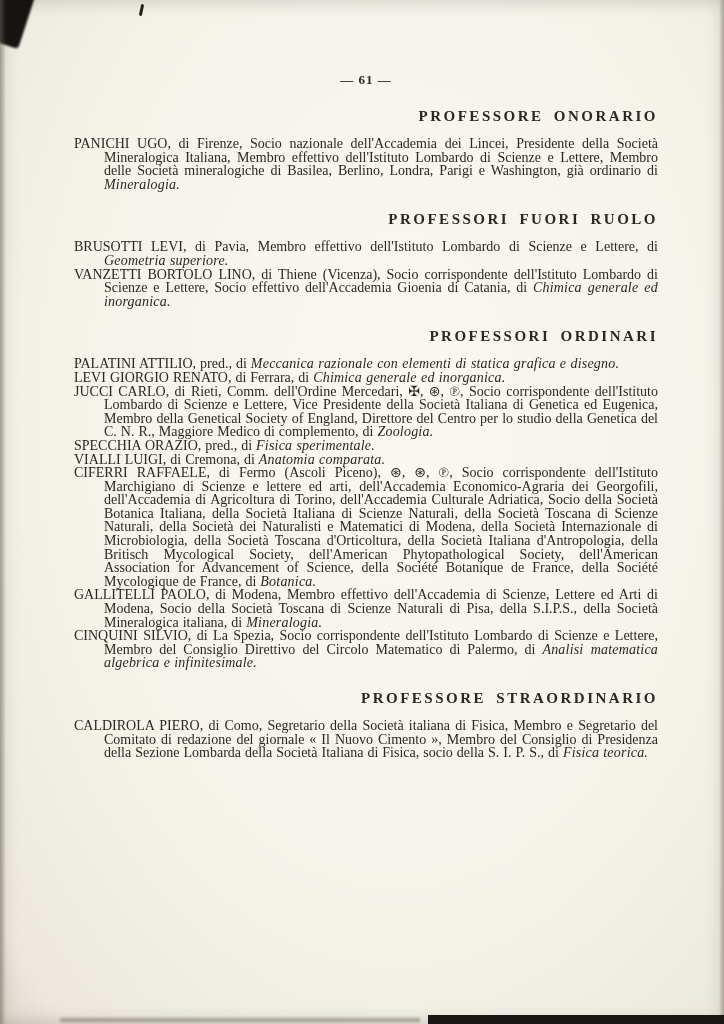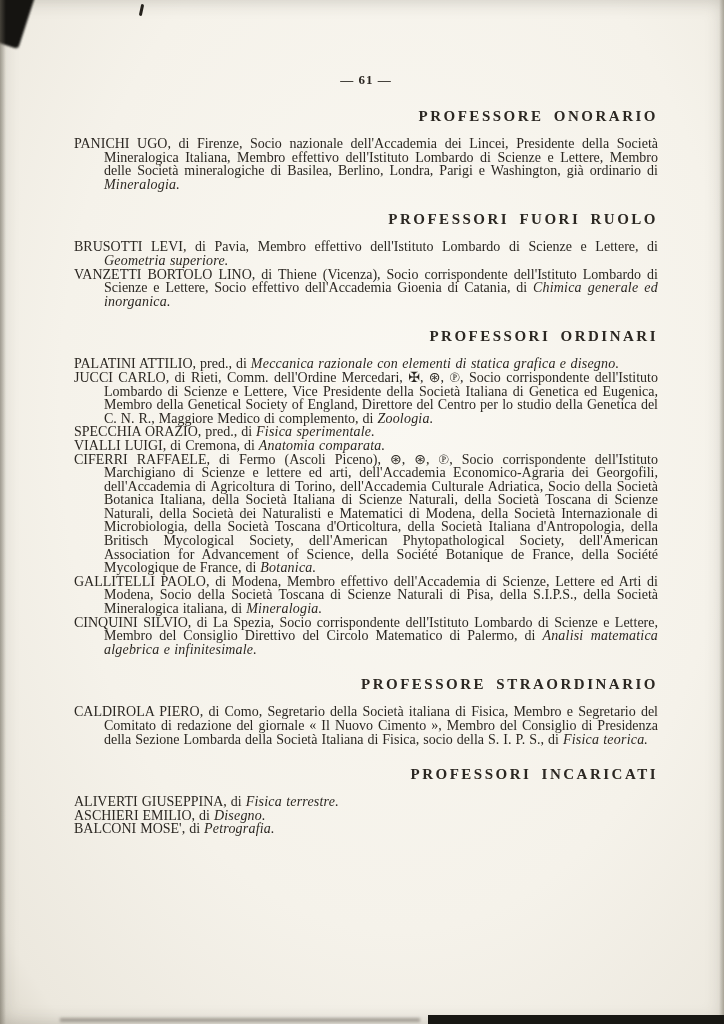--- a/index.html
+++ b/index.html
@@ -125,35 +125,30 @@
           <p class="entry"><span>PANICHI UGO, di Firenze, Socio nazionale dell'Accademia dei Lincei, Presidente della Società Mineralogica Italiana, Membro effettivo dell'Istituto Lombardo di Scienze e Lettere, Membro delle Società mineralogiche di Basilea, Berlino, Londra, Parigi e Washington, già ordinario di </span><i>Mineralogia.</i></p>
         </section>
         <section>
           <h2 class="section-heading">PROFESSORI FUORI RUOLO</h2>
           <p class="entry"><span>BRUSOTTI LEVI, di Pavia, Membro effettivo dell'Istituto Lombardo di Scienze e Lettere, di </span><i>Geometria superiore.</i></p>
           <p class="entry"><span>VANZETTI BORTOLO LINO, di Thiene (Vicenza), Socio corrispondente dell'Istituto Lombardo di Scienze e Lettere, Socio effettivo dell'Accademia Gioenia di Catania, di </span><i>Chimica generale ed inorganica.</i></p>
         </section>
         <section>
           <h2 class="section-heading">PROFESSORI ORDINARI</h2>
           <p class="entry"><span>PALATINI ATTILIO, pred., di </span><i>Meccanica razionale con elementi di statica grafica e disegno.</i></p>
+          <p class="entry"><span>LEVI GIORGIO RENATO, di Ferrara, di </span><i>Chimica generale ed inorganica.</i></p>
           <p class="entry"><span>JUCCI CARLO, di Rieti, Comm. dell'Ordine Mercedari, ✠, ⊛, ℗, Socio corrispondente dell'Istituto Lombardo di Scienze e Lettere, Vice Presidente della Società Italiana di Genetica ed Eugenica, Membro della Genetical Society of England, Direttore del Centro per lo studio della Genetica del C. N. R., Maggiore Medico di complemento, di </span><i>Zoologia.</i></p>
           <p class="entry"><span>SPECCHIA ORAZIO, pred., di </span><i>Fisica sperimentale.</i></p>
           <p class="entry"><span>VIALLI LUIGI, di Cremona, di </span><i>Anatomia comparata.</i></p>
           <p class="entry"><span>CIFERRI RAFFAELE, di Fermo (Ascoli Piceno), ⊛, ⊛, ℗, Socio corrispondente dell'Istituto Marchigiano di Scienze e lettere ed arti, dell'Accademia Economico-Agraria dei Georgofili, dell'Accademia di Agricoltura di Torino, dell'Accademia Culturale Adriatica, Socio della Società Botanica Italiana, della Società Italiana di Scienze Naturali, della Società Toscana di Scienze Naturali, della Società dei Naturalisti e Matematici di Modena, della Società Internazionale di Microbiologia, della Società Toscana d'Orticoltura, della Società Italiana d'Antropologia, della Britisch Mycological Society, dell'American Phytopathological Society, dell'American Association for Advancement of Science, della Société Botanique de France, della Société Mycologique de France, di </span><i>Botanica.</i></p>
           <p class="entry"><span>GALLITELLI PAOLO, di Modena, Membro effettivo dell'Accademia di Scienze, Lettere ed Arti di Modena, Socio della Società Toscana di Scienze Naturali di Pisa, della S.I.P.S., della Società Mineralogica italiana, di </span><i>Mineralogia.</i></p>
           <p class="entry"><span>CINQUINI SILVIO, di La Spezia, Socio corrispondente dell'Istituto Lombardo di Scienze e Lettere, Membro del Consiglio Direttivo del Circolo Matematico di Palermo, di </span><i>Analisi matematica algebrica e infinitesimale.</i></p>
         </section>
         <section>
           <h2 class="section-heading">PROFESSORE STRAORDINARIO</h2>
           <p class="entry"><span>CALDIROLA PIERO, di Como, Segretario della Società italiana di Fisica, Membro e Segretario del Comitato di redazione del giornale « Il Nuovo Cimento », Membro del Consiglio di Presidenza della Sezione Lombarda della Società Italiana di Fisica, socio della S. I. P. S., di </span><i>Fisica teorica.</i></p>
         </section>
-        <section>
-          <h2 class="section-heading">PROFESSORI INCARICATI</h2>
-          <p class="entry"><span>ALIVERTI GIUSEPPINA, di </span><i>Fisica terrestre.</i></p>
-          <p class="entry"><span>ASCHIERI EMILIO, di </span><i>Disegno.</i></p>
-          <p class="entry"><span>BALCONI MOSE', di </span><i>Petrografia.</i></p>
-        </section>
       </div>
   </div>
 
   <div class="artifact-bottom-smudge"></div>
   <div class="artifact-bottom-bar"></div>
 </div>
 
 </body></html>

